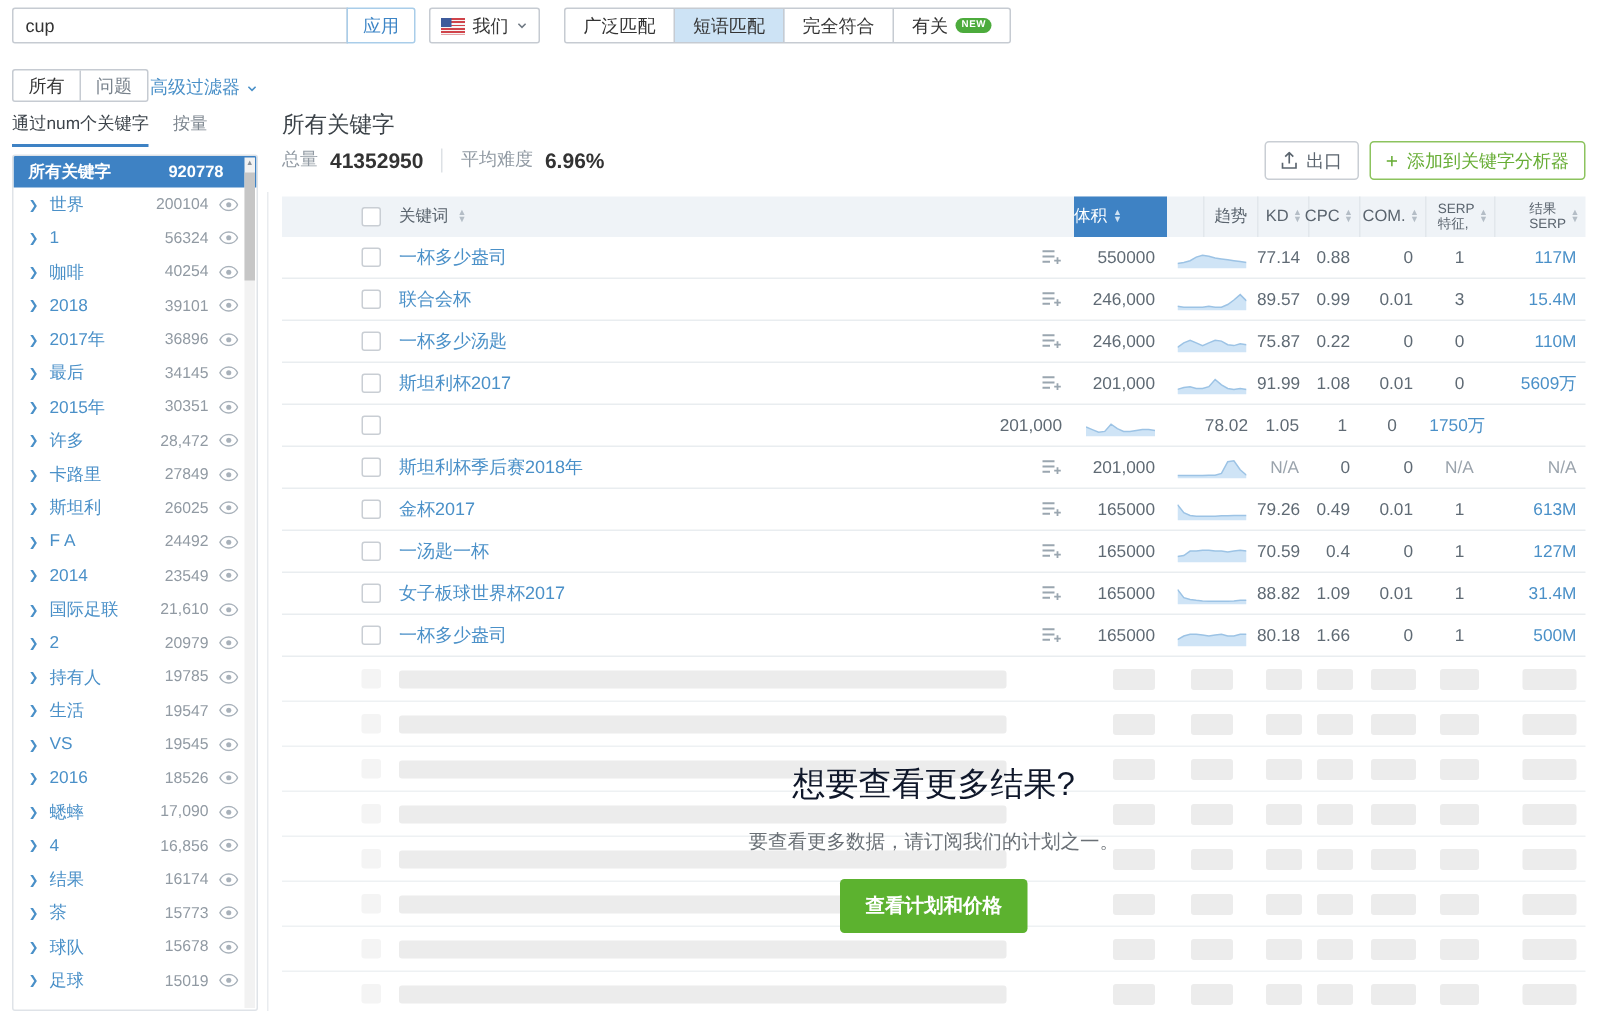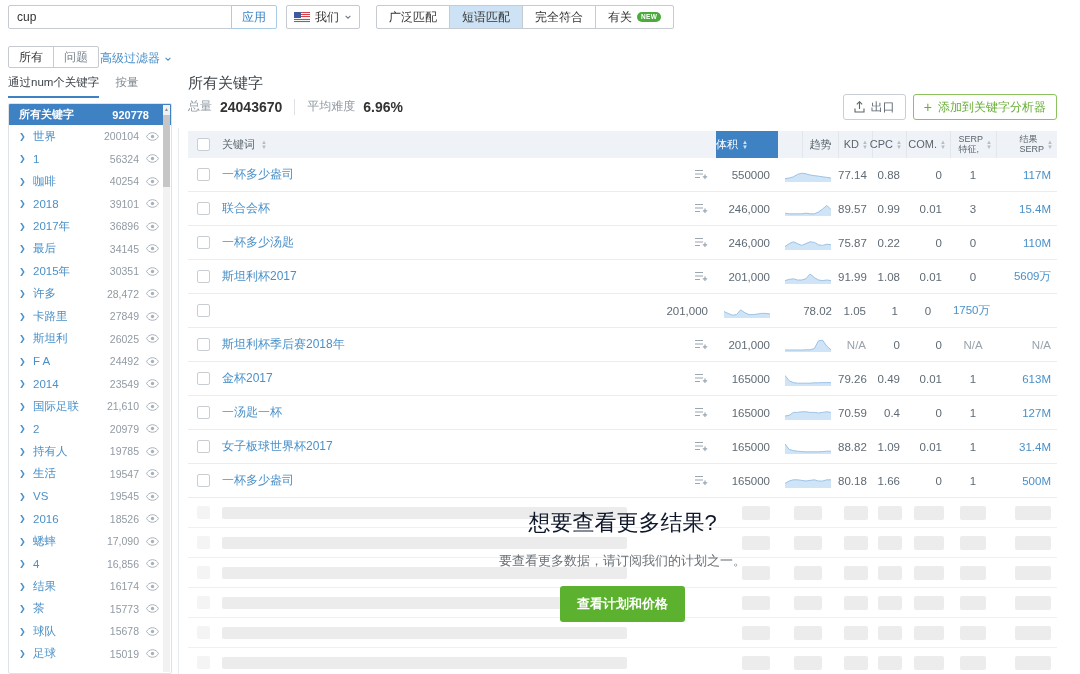--- a/index.html
+++ b/index.html
@@ -73,33 +73,33 @@
   .stat-label { font-size:12px; color:#919aa3; }
   .stat-value { font-size:14px; font-weight:bold; color:#333; }
   .stat-div { width:1px; height:16px; background:#dde1e5; margin:0 4px; }
   .m-actions { position:absolute; right:0; top:24px; display:flex; gap:7px; }
   .btn-export { height:26px; border:1px solid #c9ced4; border-radius:3px; background:#fff;
     display:flex; align-items:center; gap:6px; padding:0 10px; font-size:12px; color:#5a646e; cursor:pointer; }
   .btn-add { height:26px; border:1px solid #8cc35e; border-radius:3px; background:#fff;
     display:flex; align-items:center; gap:6px; padding:0 10px; font-size:12px; color:#67ad35; cursor:pointer; }
   .btn-add .plus { font-size:14px; line-height:1; }
   
-  .grid { display:grid; grid-template-columns:30px 1fr 62px 60px 34px 34px 44px 46px 61px; align-items:center; }
+  .grid { display:grid; grid-template-columns:30px 1fr 62px 60px 34px 34px 44px 46px 61px; align-items:center;padding-left:44px; }
   .thead { position:absolute; left:0; top:61px; width:869px; height:27px; background:#eff3f7; }
   .th { font-size:11px; color:#5a646e; display:flex; align-items:center; height:27px; }
   .th .lbl { white-space:pre-line; line-height:1.05; }
   .th-kw { padding-left:4px; gap:6px; }
   .th-vol { background:#3e82c4; color:#fff; padding-right:4px; gap:4px; }
   .th-trend { justify-content:center; border-left:1px solid #e2e7ec;margin-left:24px; }
   .th-num { justify-content:flex-end; padding-right:4px; gap:3px; border-left:1px solid #e2e7ec; }
   .th-multi { font-size:9px; }
   .sort { display:flex; flex-direction:column; line-height:4.5px; font-size:6px; color:#b4bdc6; }
   .th-vol .sort { color:#cfe2f3; }
   .tbody { position:absolute; left:0; top:88px; width:869px; }
-  .trow { height:34px; border-bottom:1px solid #e9edf0; }
+  .trow { height:28px; border-bottom:1px solid #e9edf0; }
   .cb { width:13px; height:13px; border:1px solid #c9ced4; border-radius:2px; background:#fff; display:inline-block; cursor:pointer; }
   .c-check { text-align:center; display:flex; justify-content:center; }
   .c-kw { display:flex; align-items:center; padding-left:4px; }
   .kw { font-size:12px; color:#4a90c8; text-decoration:none; cursor:pointer; flex:1;
     white-space:nowrap; overflow:hidden; }
   .addlist { margin-right:8px; cursor:pointer; display:flex; }
   .num { font-size:11.5px; color:#5f6a74; text-align:right; padding-right:6px; }
   .c-vol { padding-right:8px; }
   .c-com { padding-right:8px; }
   .c-serp { text-align:center; padding-right:0; }
@@ -477,21 +477,21 @@
   </div>
 </div>
 
 <div class="vdivider"></div>
 
 <div class="main">
   <div class="m-title">所有关键字</div>
 
   <div class="m-stats">
     <span class="stat-label">总量</span>
-    <span class="stat-value">24043670</span>
+    <span class="stat-value">41352950</span>
     <span class="stat-div"></span>
     <span class="stat-label">平均难度</span>
     <span class="stat-value">6.96%</span>
   </div>
 
   <div class="m-actions">
     <button class="btn-export">
       <svg width="11" height="12" viewBox="0 0 11 12">
         <path d="M5.5 8 V1 M2.8 3.4 L5.5 0.7 L8.2 3.4" fill="none" stroke="#5a646e" stroke-width="1.1"></path>
         <path d="M1 7.5 V11 H10 V7.5" fill="none" stroke="#5a646e" stroke-width="1.1"></path>

